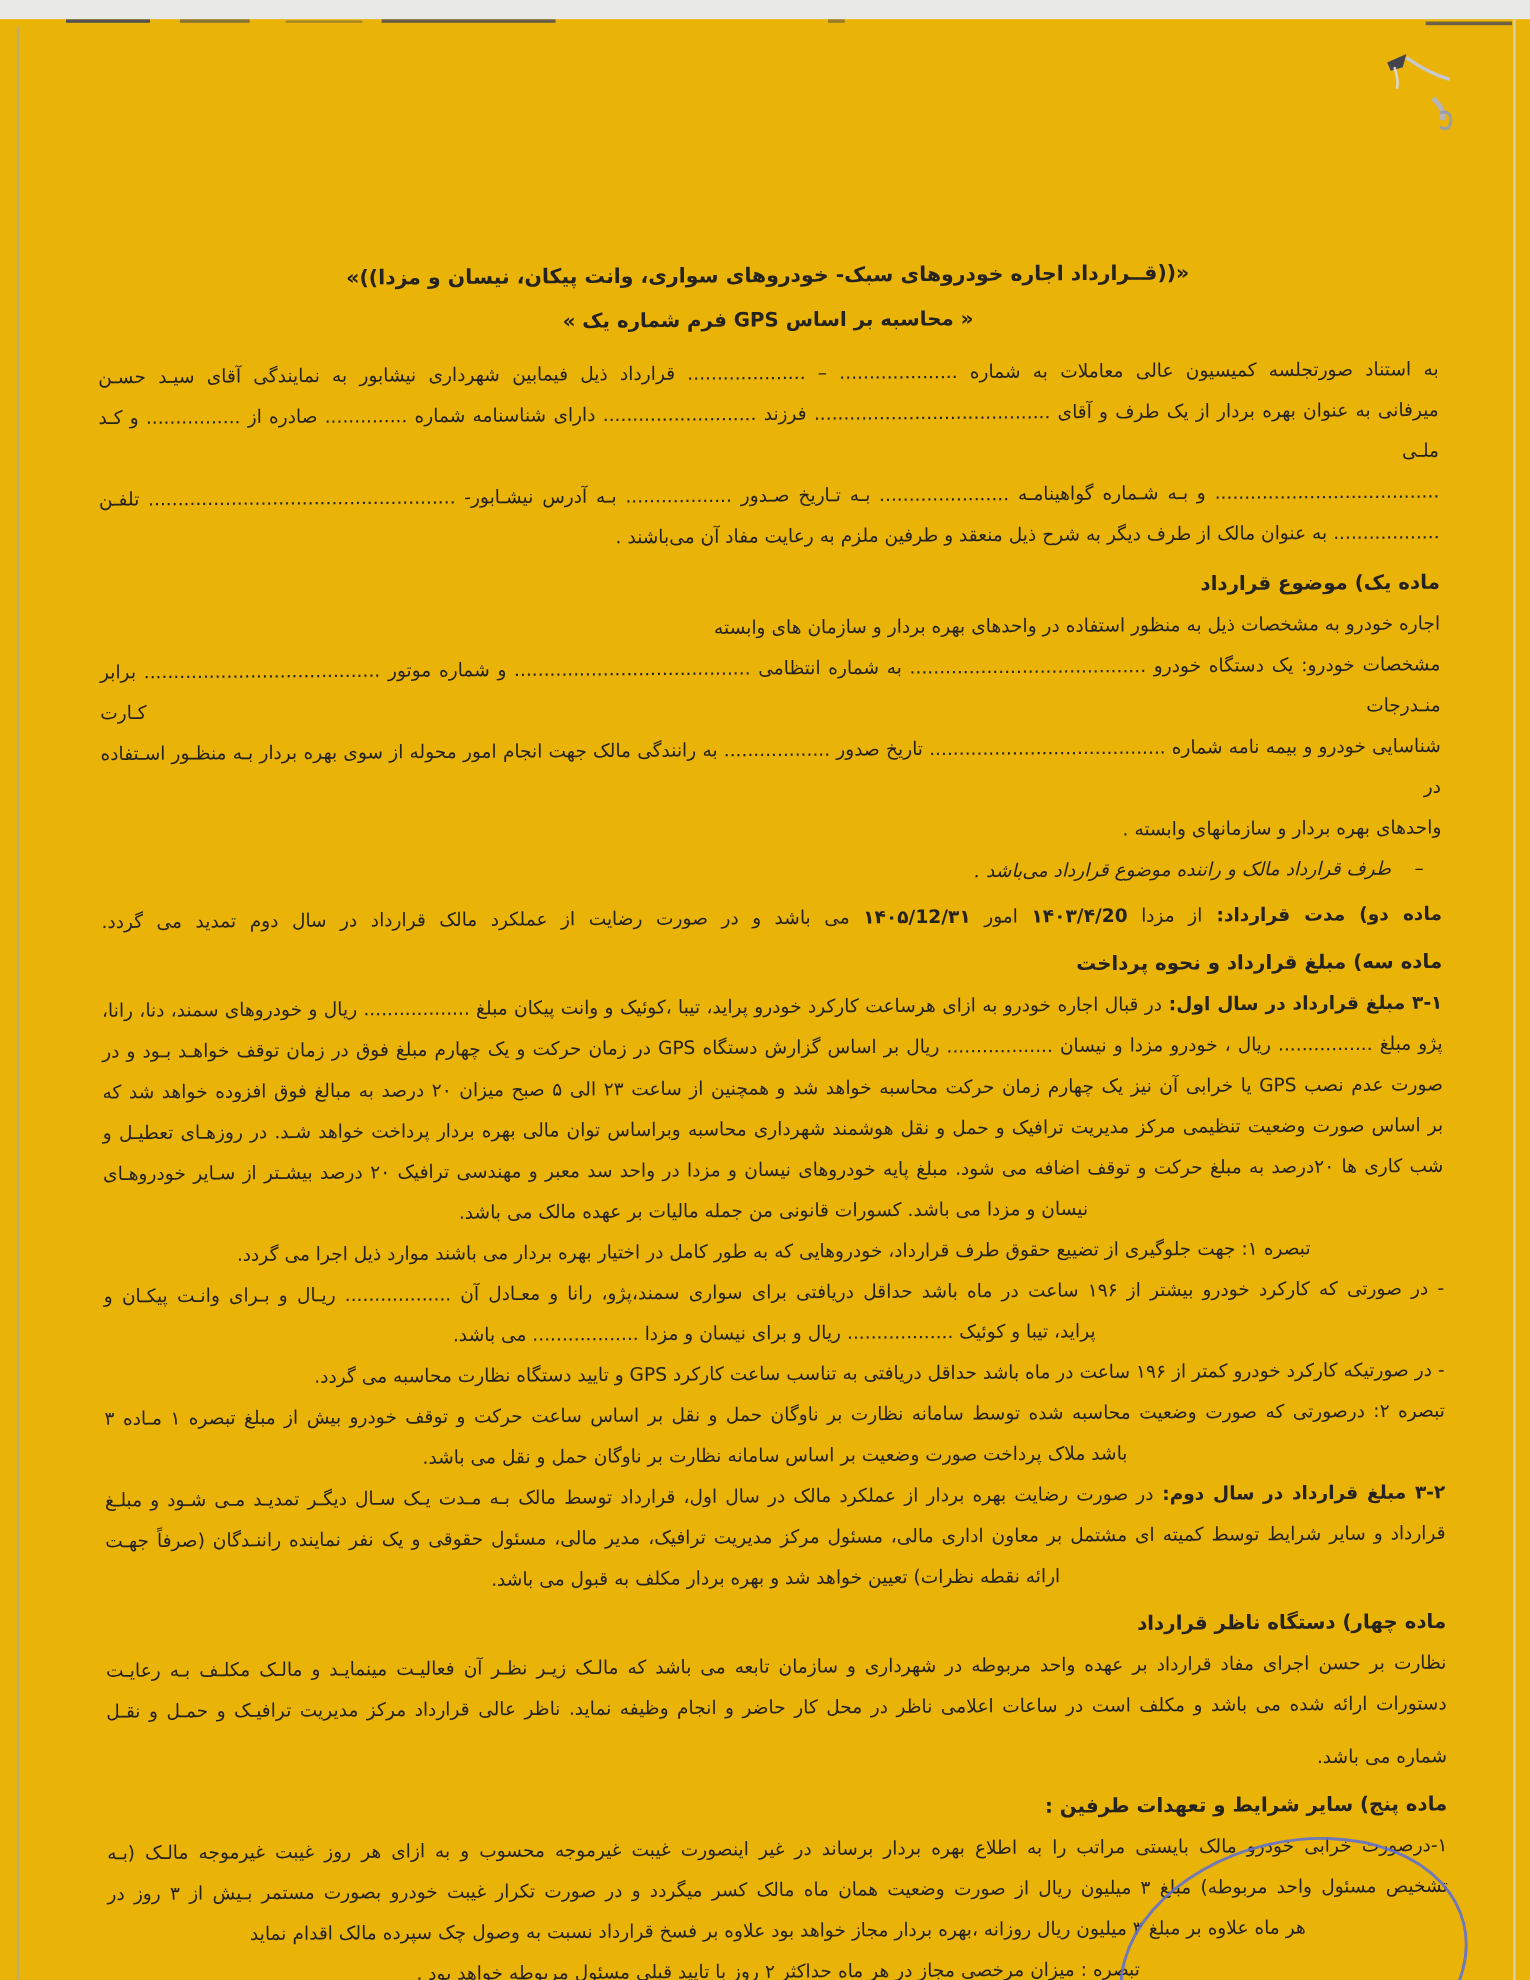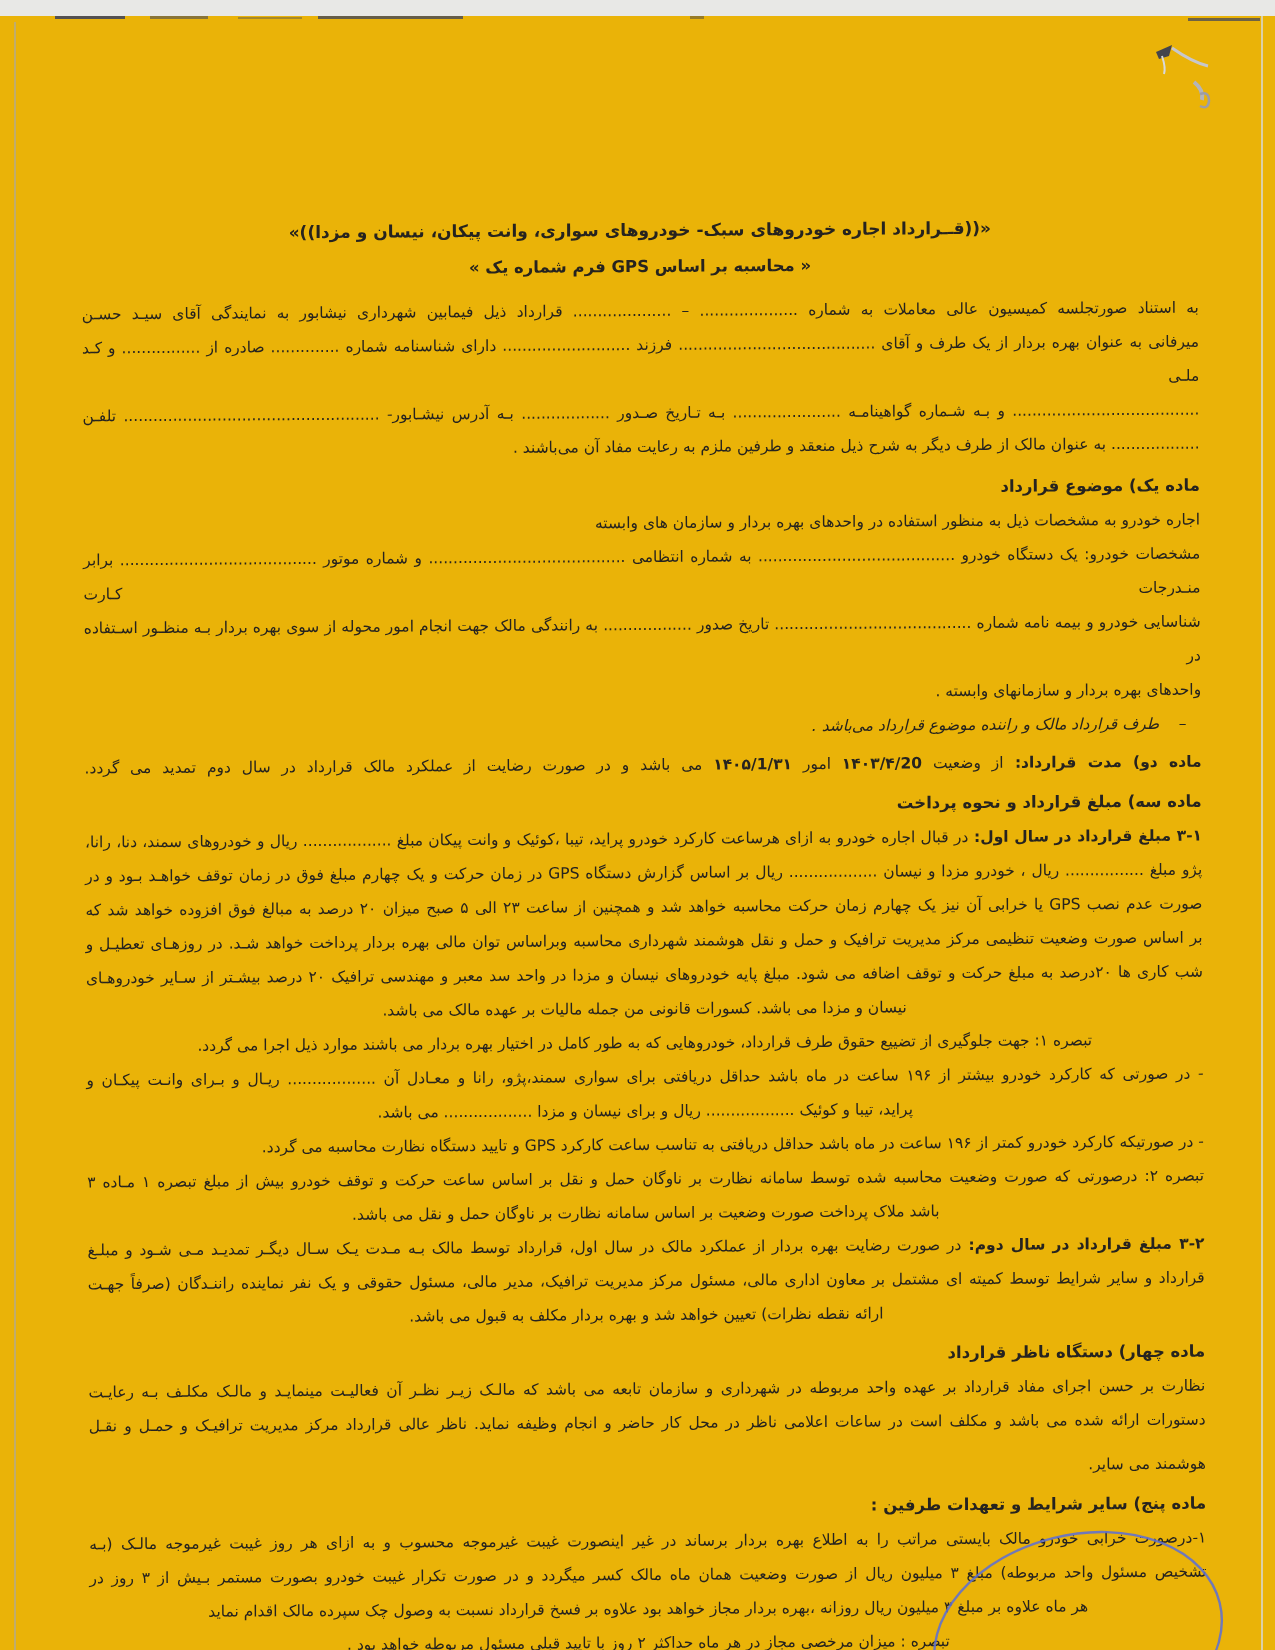--- a/index.html
+++ b/index.html
@@ -70,41 +70,41 @@
       <div class="line jst" style="margin-top: 10px;"><span>به استناد صورتجلسه کمیسیون عالی معاملات به شماره .................... – .................... قرارداد ذیل فیمابین شهرداری نیشابور به نمایندگی آقای سیـد حسـن</span></div>
       <div class="line jst"><span>میرفانی به عنوان بهره بردار از یک طرف و آقای ........................................ فرزند .......................... دارای شناسنامه شماره .............. صادره از ................ و کـد ملـی</span></div>
       <div class="line jst"><span>...................................... و بـه شـماره گواهینامـه ...................... بـه تـاریخ صـدور .................. بـه آدرس نیشـابور- .................................................... تلفـن</span></div>
       <div class="line rgt"><span>.................. به عنوان مالک از طرف دیگر به شرح ذیل منعقد و طرفین ملزم به رعایت مفاد آن می‌باشند .</span></div>
       <div class="line hd rgt" style="margin-top: 8px;"><span class="b">ماده یک) موضوع قرارداد</span></div>
       <div class="line rgt"><span>اجاره خودرو به مشخصات ذیل به منظور استفاده در واحدهای بهره بردار و سازمان های وابسته</span></div>
       <div class="line jst"><span>مشخصات خودرو: یک دستگاه خودرو ........................................ به شماره انتظامی ........................................ و شماره موتور ........................................ برابر منـدرجات کـارت</span></div>
       <div class="line jst"><span>شناسایی خودرو و بیمه نامه شماره ........................................ تاریخ صدور .................. به رانندگی مالک جهت انجام امور محوله از سوی بهره بردار بـه منظـور اسـتفاده در</span></div>
       <div class="line rgt"><span>واحدهای بهره بردار و سازمانهای وابسته .</span></div>
       <div class="line rgt"><span class="i">&nbsp;&nbsp;&nbsp;–&nbsp;&nbsp;&nbsp;&nbsp;طرف قرارداد مالک و راننده موضوع قرارداد می‌باشد .</span></div>
-      <div class="line jst" style="margin-top: 4px;"><span class="b">ماده دو) مدت قرارداد: </span><span>از وضعیت </span><span class="b">۱۴۰۳/۴/20</span><span> امور </span><span class="b">۱۴۰۵/1/۳۱</span><span> می باشد و در صورت رضایت از عملکرد مالک قرارداد در سال دوم تمدید می گردد.</span></div>
+      <div class="line jst" style="margin-top: 4px;"><span class="b">ماده دو) مدت قرارداد: </span><span>از مزدا </span><span class="b">۱۴۰۳/۴/20</span><span> امور </span><span class="b">۱۴۰۵/12/۳۱</span><span> می باشد و در صورت رضایت از عملکرد مالک قرارداد در سال دوم تمدید می گردد.</span></div>
       <div class="line hd rgt" style="margin-top: 6px;"><span class="b">ماده سه) مبلغ قرارداد و نحوه پرداخت</span></div>
       <div class="line jst"><span class="b">۳-۱ مبلغ قرارداد در سال اول: </span><span>در قبال اجاره خودرو به ازای هرساعت کارکرد خودرو پراید، تیبا ،کوئیک و وانت پیکان مبلغ .................. ریال و خودروهای سمند، دنا، رانا،</span></div>
       <div class="line jst"><span>پژو مبلغ ................ ریال ، خودرو مزدا و نیسان .................. ریال بر اساس گزارش دستگاه GPS در زمان حرکت و یک چهارم مبلغ فوق در زمان توقف خواهـد بـود و در</span></div>
       <div class="line jst"><span>صورت عدم نصب GPS یا خرابی آن نیز یک چهارم زمان حرکت محاسبه خواهد شد و همچنین از ساعت ۲۳ الی ۵ صبح میزان ۲۰ درصد به مبالغ فوق افزوده خواهد شد که</span></div>
       <div class="line jst"><span>بر اساس صورت وضعیت تنظیمی مرکز مدیریت ترافیک و حمل و نقل هوشمند شهرداری محاسبه وبراساس توان مالی بهره بردار پرداخت خواهد شـد. در روزهـای تعطیـل و</span></div>
       <div class="line jst"><span>شب کاری ها ۲۰درصد به مبلغ حرکت و توقف اضافه می شود. مبلغ پایه خودروهای نیسان و مزدا در واحد سد معبر و مهندسی ترافیک ۲۰ درصد بیشـتر از سـایر خودروهـای</span></div>
       <div class="line ctr"><span>نیسان و مزدا می باشد. کسورات قانونی من جمله مالیات بر عهده مالک می باشد.</span></div>
       <div class="line ctr"><span>تبصره ۱: جهت جلوگیری از تضییع حقوق طرف قرارداد، خودروهایی که به طور کامل در اختیار بهره بردار می باشند موارد ذیل اجرا می گردد.</span></div>
       <div class="line jst"><span>- در صورتی که کارکرد خودرو بیشتر از ۱۹۶ ساعت در ماه باشد حداقل دریافتی برای سواری سمند،پژو، رانا و معـادل آن .................. ریـال و بـرای وانـت پیکـان و</span></div>
       <div class="line ctr"><span>پراید، تیبا و کوئیک .................. ریال و برای نیسان و مزدا .................. می باشد.</span></div>
       <div class="line rgt"><span>- در صورتیکه کارکرد خودرو کمتر از ۱۹۶ ساعت در ماه باشد حداقل دریافتی به تناسب ساعت کارکرد GPS و تایید دستگاه نظارت محاسبه می گردد.</span></div>
       <div class="line jst"><span>تبصره ۲: درصورتی که صورت وضعیت محاسبه شده توسط سامانه نظارت بر ناوگان حمل و نقل بر اساس ساعت حرکت و توقف خودرو بیش از مبلغ تبصره ۱ مـاده ۳</span></div>
       <div class="line ctr"><span>باشد ملاک پرداخت صورت وضعیت بر اساس سامانه نظارت بر ناوگان حمل و نقل می باشد.</span></div>
       <div class="line jst"><span class="b">۳-۲ مبلغ قرارداد در سال دوم: </span><span>در صورت رضایت بهره بردار از عملکرد مالک در سال اول، قرارداد توسط مالک بـه مـدت یـک سـال دیگـر تمدیـد مـی شـود و مبلـغ</span></div>
       <div class="line jst"><span>قرارداد و سایر شرایط توسط کمیته ای مشتمل بر معاون اداری مالی، مسئول مرکز مدیریت ترافیک، مدیر مالی، مسئول حقوقی و یک نفر نماینده راننـدگان (صرفاً جهـت</span></div>
       <div class="line ctr"><span>ارائه نقطه نظرات) تعیین خواهد شد و بهره بردار مکلف به قبول می باشد.</span></div>
       <div class="line hd rgt" style="margin-top: 6px;"><span class="b">ماده چهار) دستگاه ناظر قرارداد</span></div>
       <div class="line jst"><span>نظارت بر حسن اجرای مفاد قرارداد بر عهده واحد مربوطه در شهرداری و سازمان تابعه می باشد که مالـک زیـر نظـر آن فعالیـت مینمایـد و مالـک مکلـف بـه رعایـت</span></div>
       <div class="line jst"><span>دستورات ارائه شده می باشد و مکلف است در ساعات اعلامی ناظر در محل کار حاضر و انجام وظیفه نماید. ناظر عالی قرارداد مرکز مدیریت ترافیـک و حمـل و نقـل</span></div>
-      <div class="line rgt" style="margin-top: 10px;"><span>هوشمند می سایر.</span></div>
+      <div class="line rgt" style="margin-top: 10px;"><span>شماره می باشد.</span></div>
       <div class="line hd rgt" style="margin-top: 6px;"><span class="b">ماده پنج) سایر شرایط و تعهدات طرفین :</span></div>
       <div class="line jst"><span>۱-درصورت خرابی خودرو مالک بایستی مراتب را به اطلاع بهره بردار برساند در غیر اینصورت غیبت غیرموجه محسوب و به ازای هر روز غیبت غیرموجه مالـک (بـه</span></div>
       <div class="line jst"><span>تشخیص مسئول واحد مربوطه) مبلغ ۳ میلیون ریال از صورت وضعیت همان ماه مالک کسر میگردد و در صورت تکرار غیبت خودرو بصورت مستمر بـیش از ۳ روز در</span></div>
       <div class="line ctr"><span>هر ماه علاوه بر مبلغ ۳ میلیون ریال روزانه ،بهره بردار مجاز خواهد بود علاوه بر فسخ قرارداد نسبت به وصول چک سپرده مالک اقدام نماید</span></div>
       <div class="line ctr"><span>تبصره : میزان مرخصی مجاز در هر ماه حداکثر ۲ روز با تایید قبلی مسئول مربوطه خواهد بود .</span></div>
     </div>
 
   <svg class="pen-circle" viewBox="0 0 395 185">
     <ellipse cx="198" cy="157" rx="146" ry="103" transform="rotate(-14 198 157)" fill="none" stroke="#5e6fd2" stroke-width="2.4" opacity="0.88"></ellipse>
   </svg>

